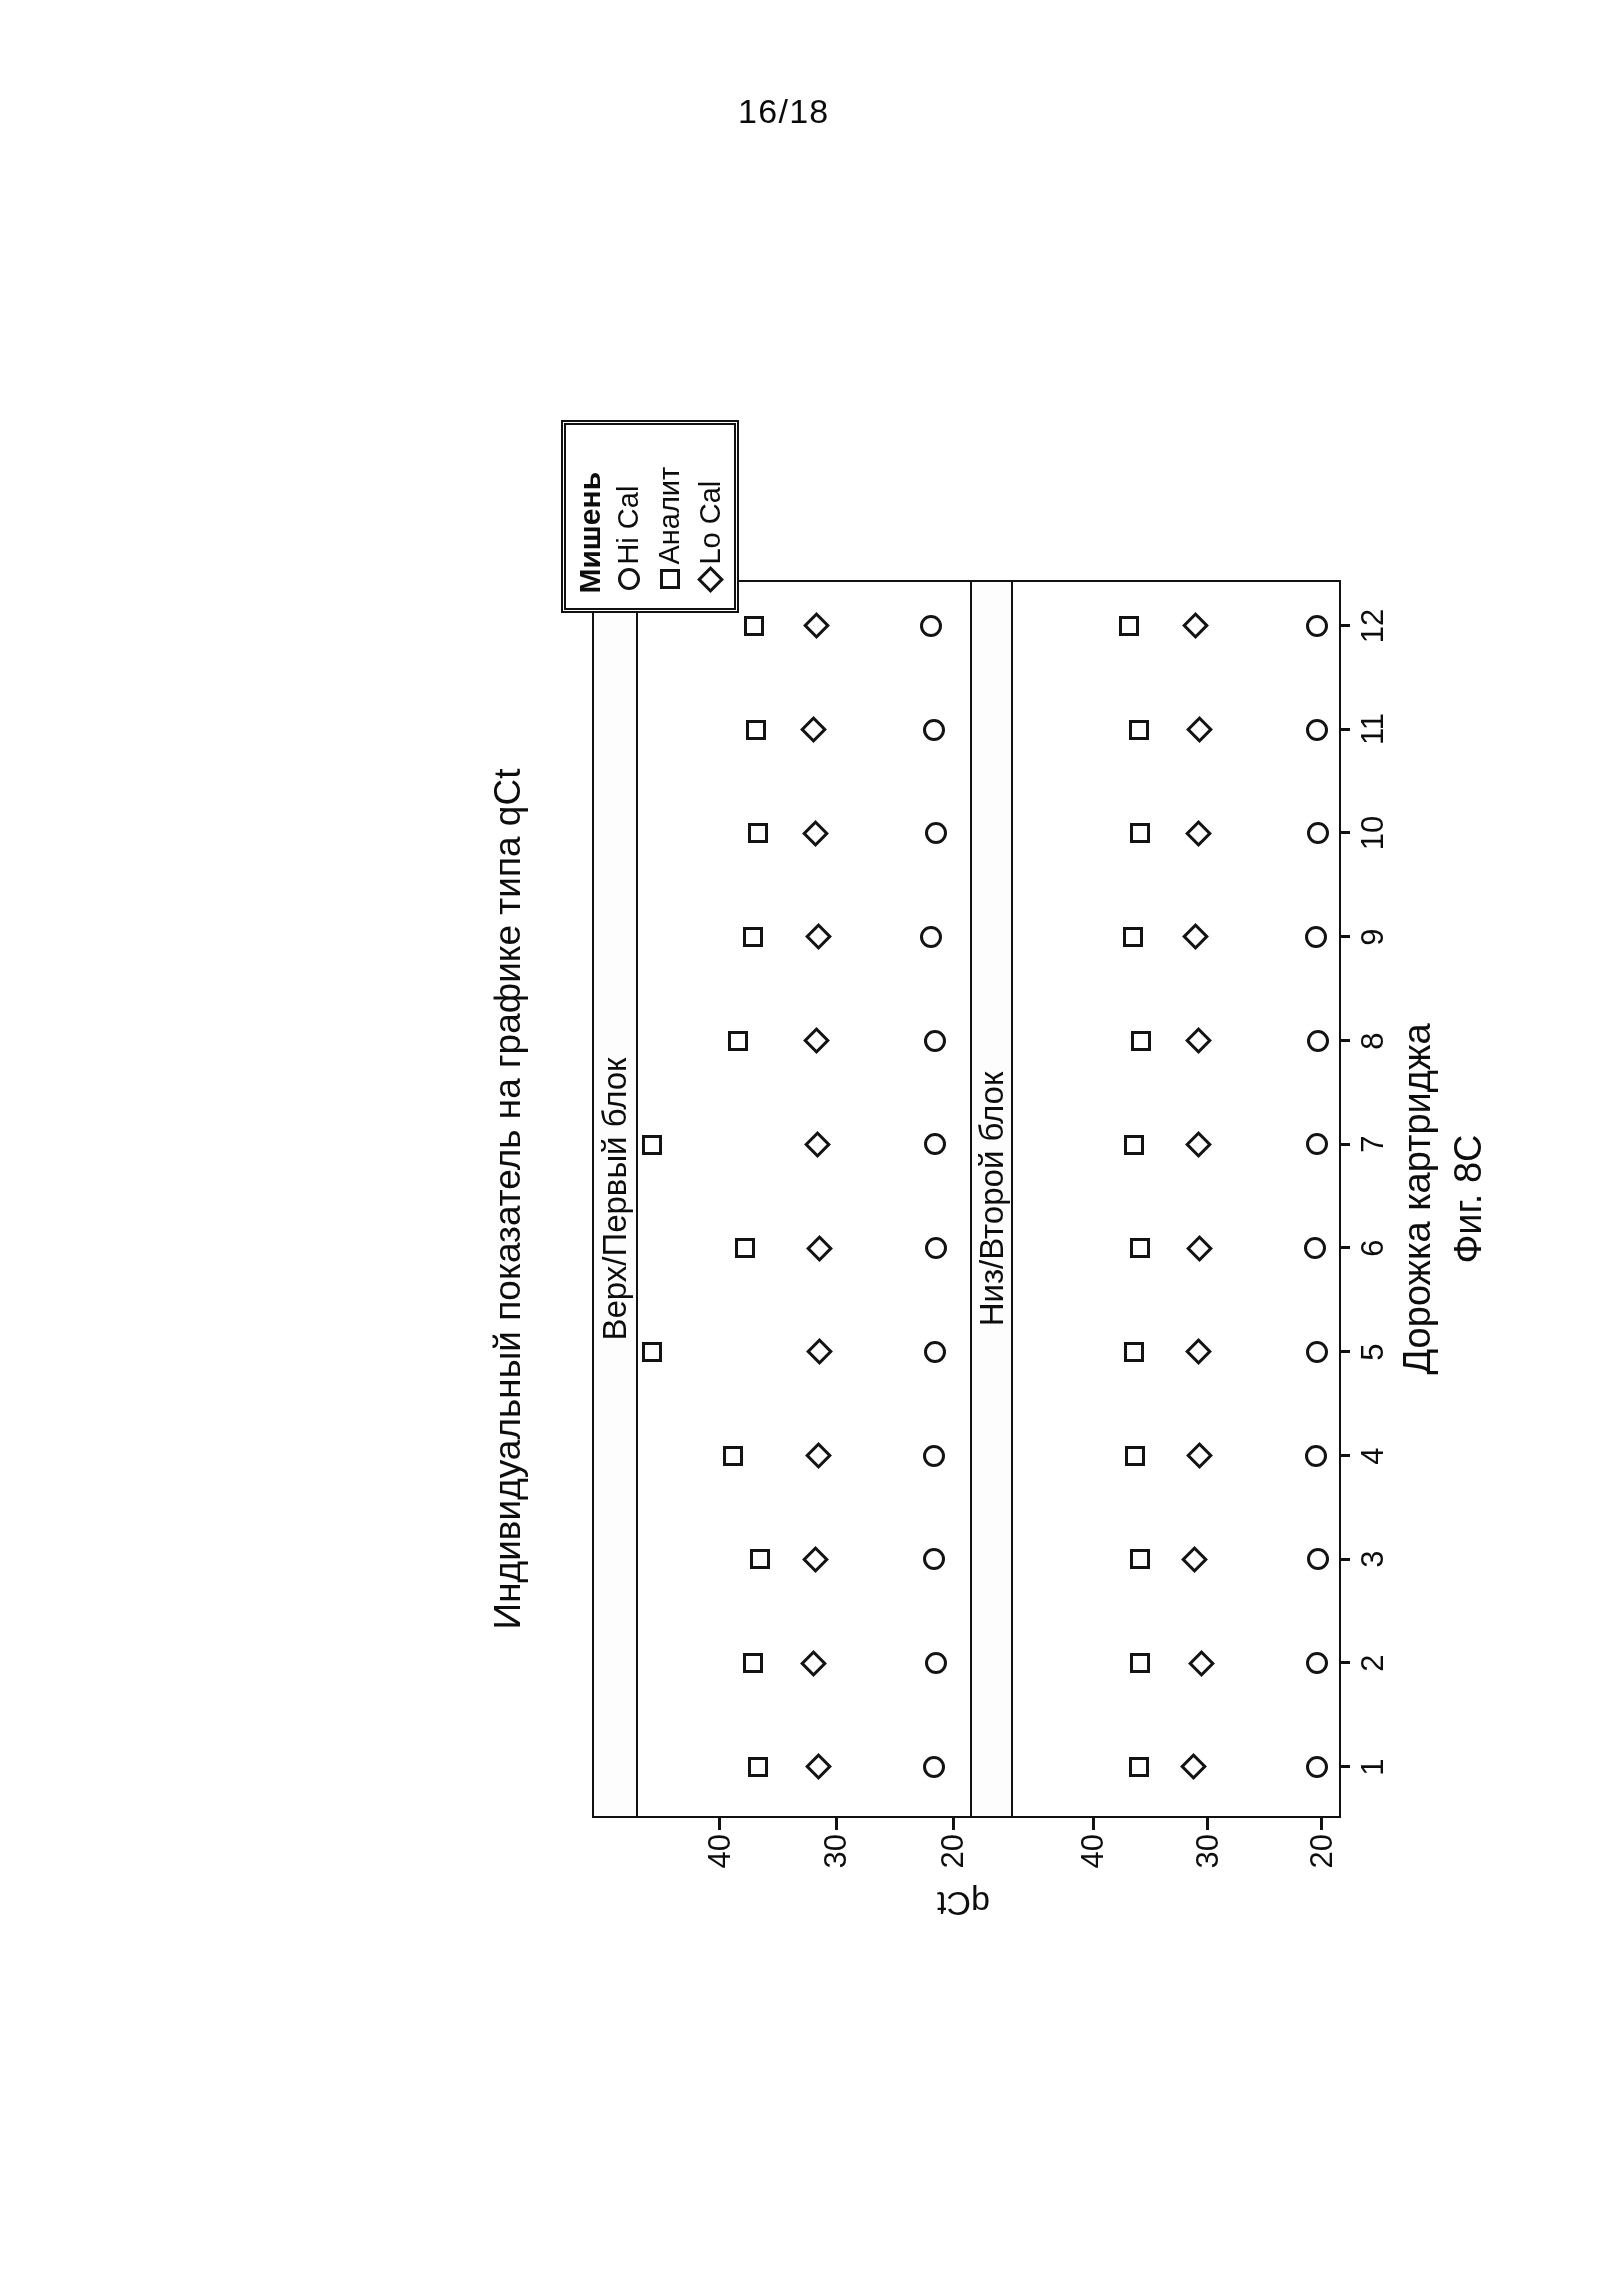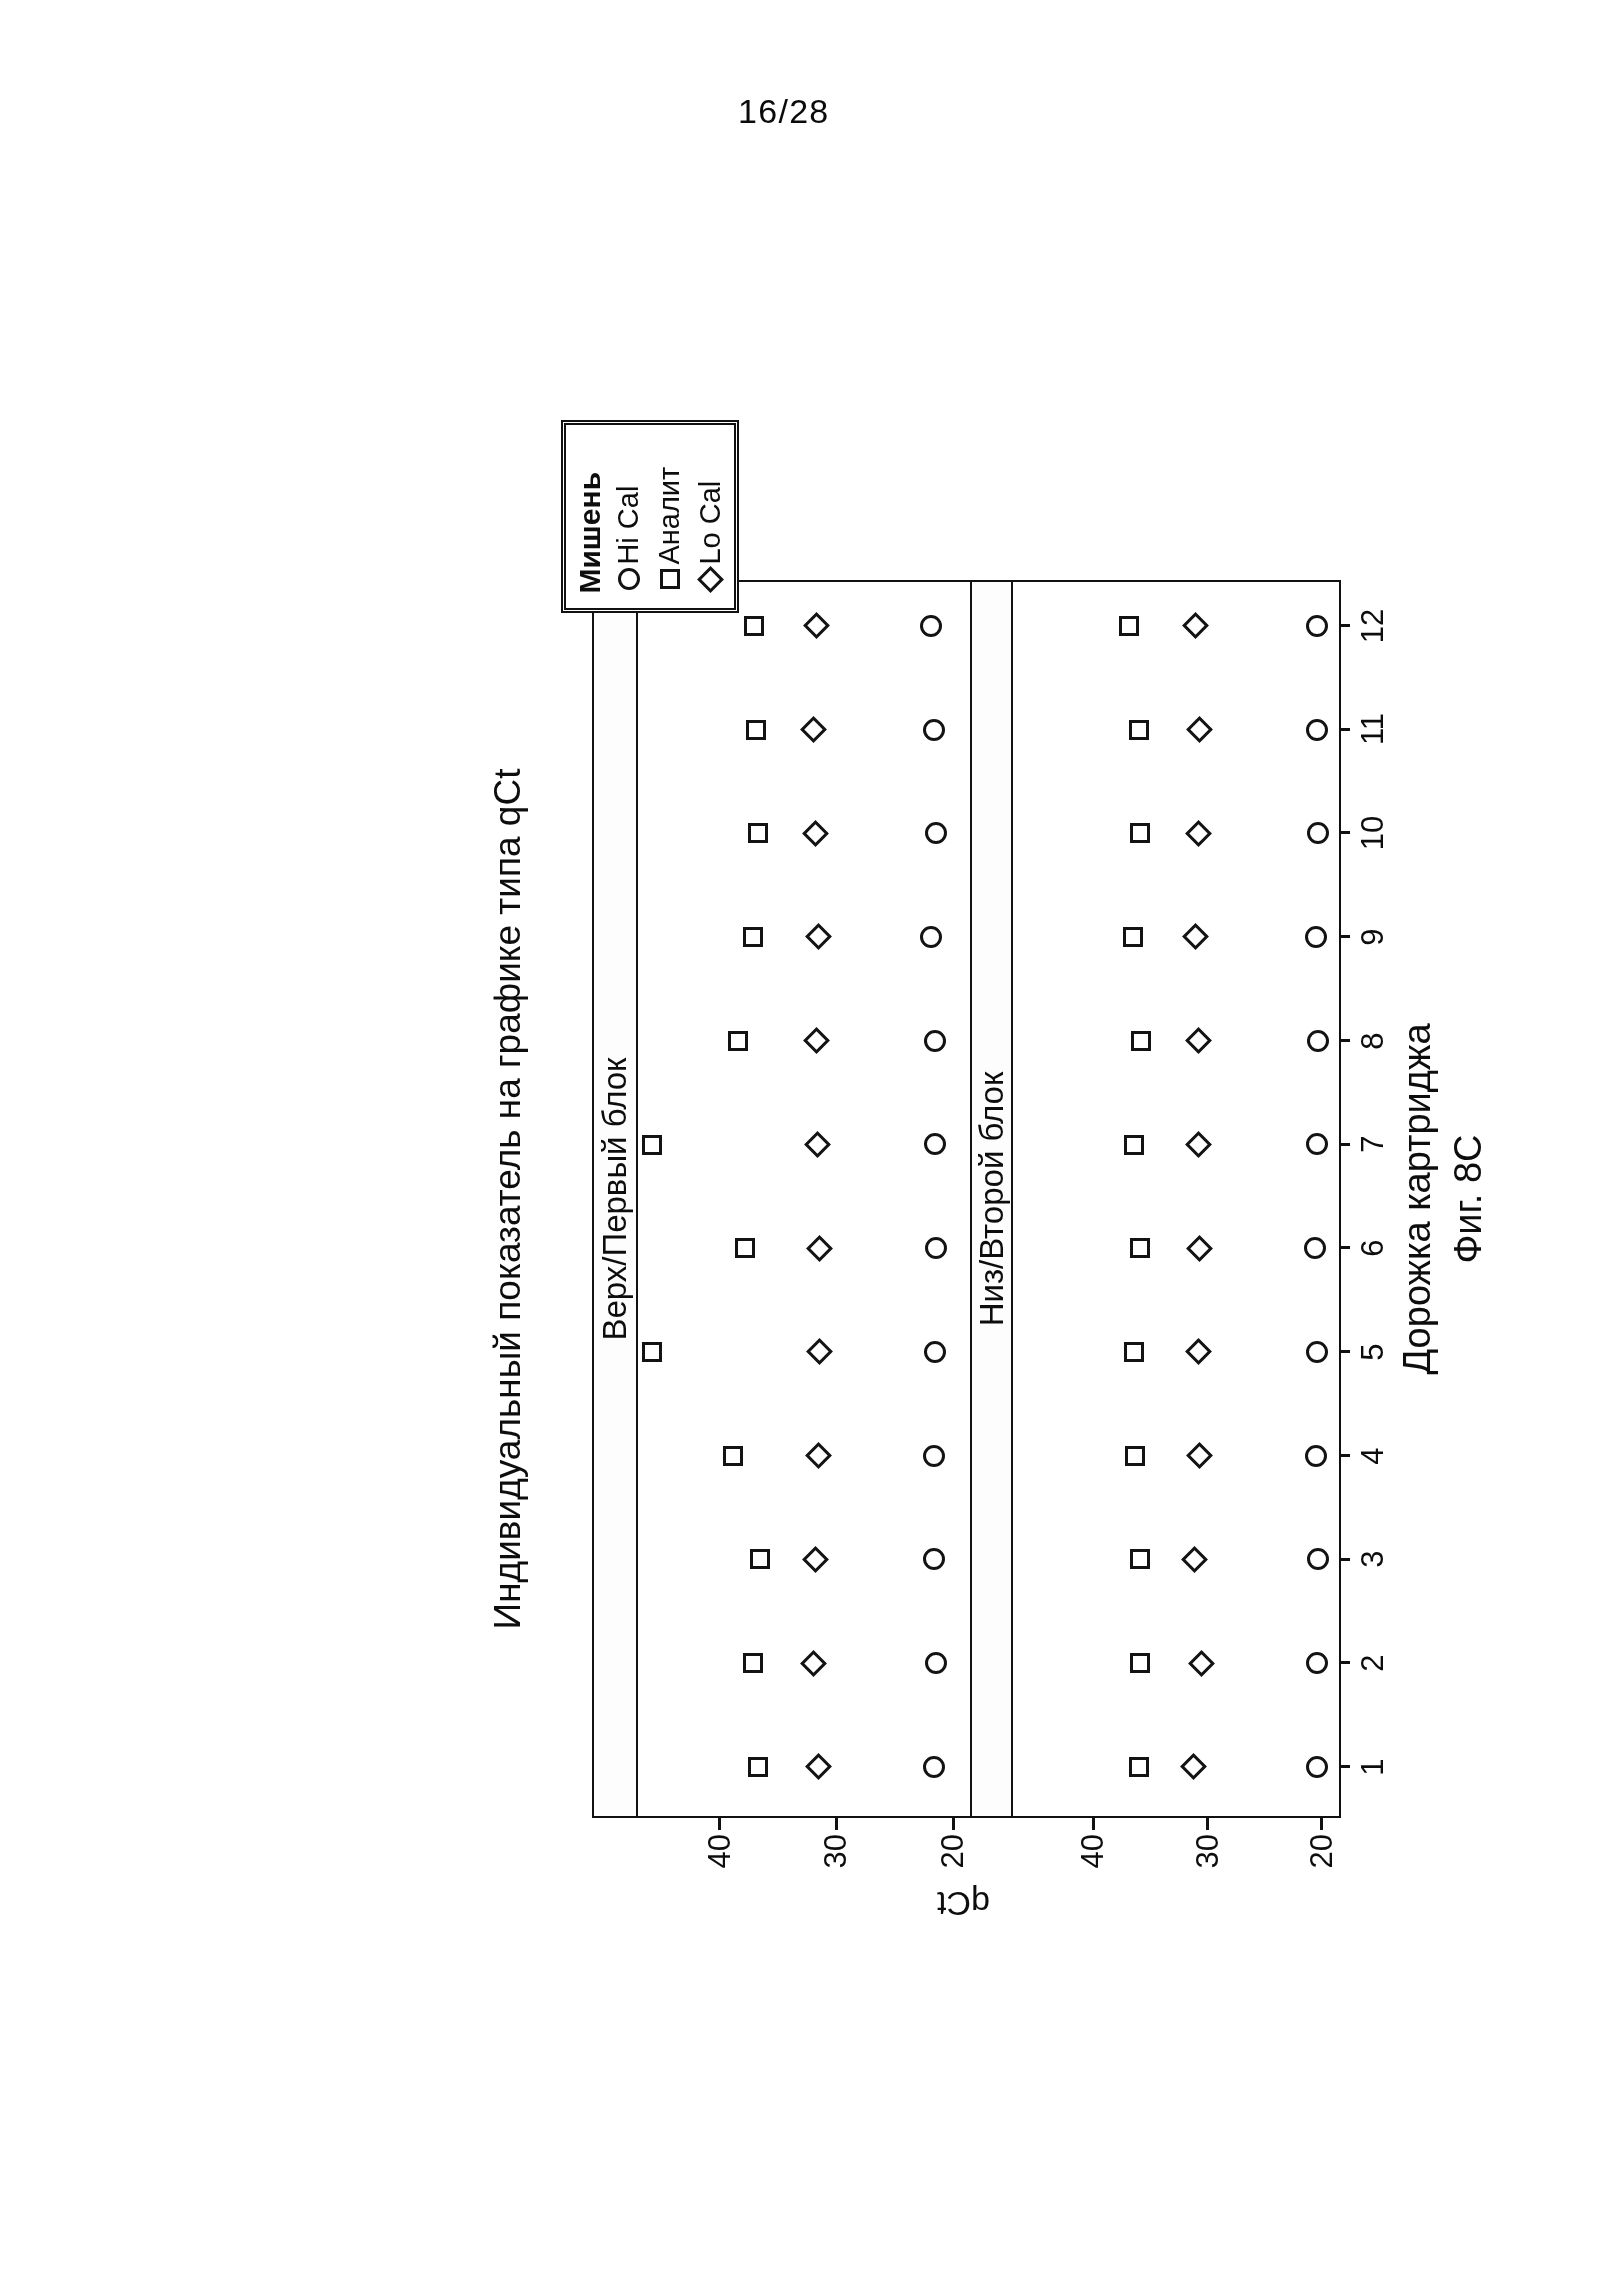--- a/index.html
+++ b/index.html
@@ -38,21 +38,21 @@
   .legend-title{font-size:30px;font-weight:bold;color:#0d0d0d;line-height:37px;}
   .legend-item{display:flex;align-items:center;height:41px;}
   .legend-icon{width:29px;display:flex;align-items:center;justify-content:center;flex:0 0 29px;}
   .legend-icon .mk{position:static;}
   .legend-label{font-size:29px;color:#0d0d0d;}
 </style>
 </head>
 <body>
 
 <div id="page">
-  <div id="page-number">16/28</div>
+  <div id="page-number">16/18</div>
 
   <div id="chart-wrap">
     <div class="chart-title">Индивидуальный показатель на графике типа qCt</div>
 
     <div class="y-axis-title">qCt</div>
 
     <div class="strip" id="strip-1">Верх/Первый блок</div>
     <div class="plot" id="plot-1"></div>
 
     <div class="strip" id="strip-2">Низ/Второй блок</div>

